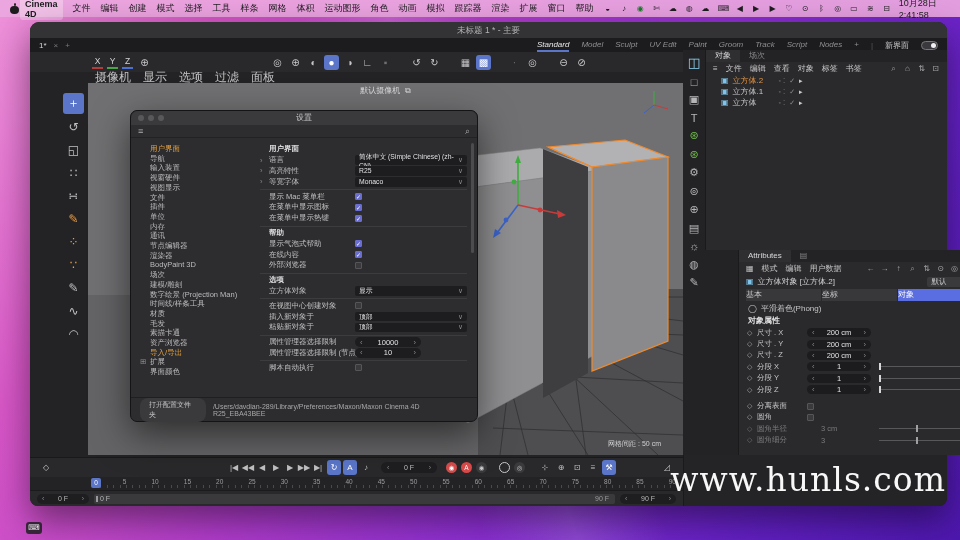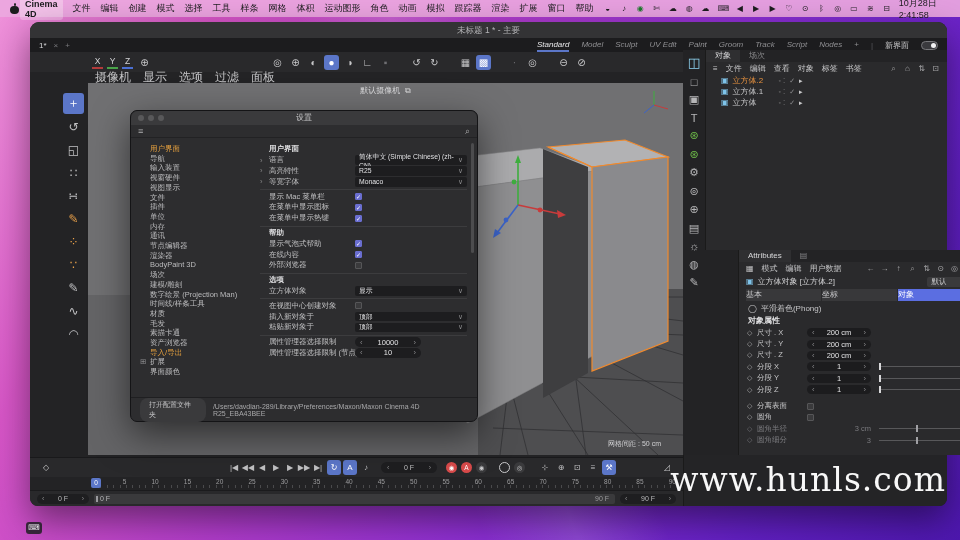--- a/index.html
+++ b/index.html
@@ -108,21 +108,21 @@
   .arow { height:11.4px; display:flex; align-items:center; font-size:7.5px; color:#c4c4c6; padding:0 8px; }
   .arow.gap { margin-top:5px; }
   .arow .pre { width:10px; color:#9a9a9c; font-size:7px; }
   .arow .albl { width:50px; white-space:nowrap; }
   .arow .sp { width:64px; background:#1c1c1e; border-radius:6px; height:9px; line-height:9px;
     display:none; justify-content:space-between; padding:0 5px; color:#e4e4e6; }
   .arow .sp .ar { color:#8a8a8c; }
   .arow .slider { display:none; flex:1; height:1px; background:#58585a; margin-left:8px; position:relative; }
   .arow .slider::before { content:""; position:absolute; left:0; top:-3px; width:2px; height:7px; background:#d8d8da; }
   .arow .cb { width:7px; height:7px; background:#3a3a3c; border:1px solid #565658; border-radius:1px; display:none; }
-  .arow .valtext { width:64px; display:none; padding-left:14px;text-align:right; }
+  .arow .valtext { width:64px; display:none; padding-left:14px; }
   .arow.t-spinner .sp { display:flex; }
   .arow.t-spinner-slider .sp { display:flex; }
   .arow.t-spinner-slider .slider { display:block; }
   .arow.t-checkbox .cb { display:block; }
   .arow.t-slider .valtext { display:block; }
   .arow.t-slider .slider { display:block; }
   .arow.t-slider .slider::before { left:40%; background:#a0a0a4; }
   .arow.disabled { color:#7a7a7e; }
   .arow.disabled .pre { color:#6a6a6e; }
 
@@ -841,20 +841,26 @@
           <span class="exp"></span>
           <span class="slbl">属性管理器选择限制 (节点)</span>
 
           <span class="sp">
             <span class="ar">‹</span>
             <span>10</span>
             <span class="ar">›</span>
           </span>
 
         </div>
+        <div class="srow t-checkbox gap">
+          <span class="exp"></span>
+          <span class="slbl">脚本自动执行</span>
+
+          <span class="cb"></span>
+        </div>
       </div>
   </div>
   <span class="s-scroll"></span>
   <div class="s-footer">
     <span class="cfg-btn">打开配置文件夹</span>
     <span>/Users/davdian-289/Library/Preferences/Maxon/Maxon Cinema 4D R25_EBA43BEE</span>
   </div>
 </div>
 
 <div id="transport" class="abs">

